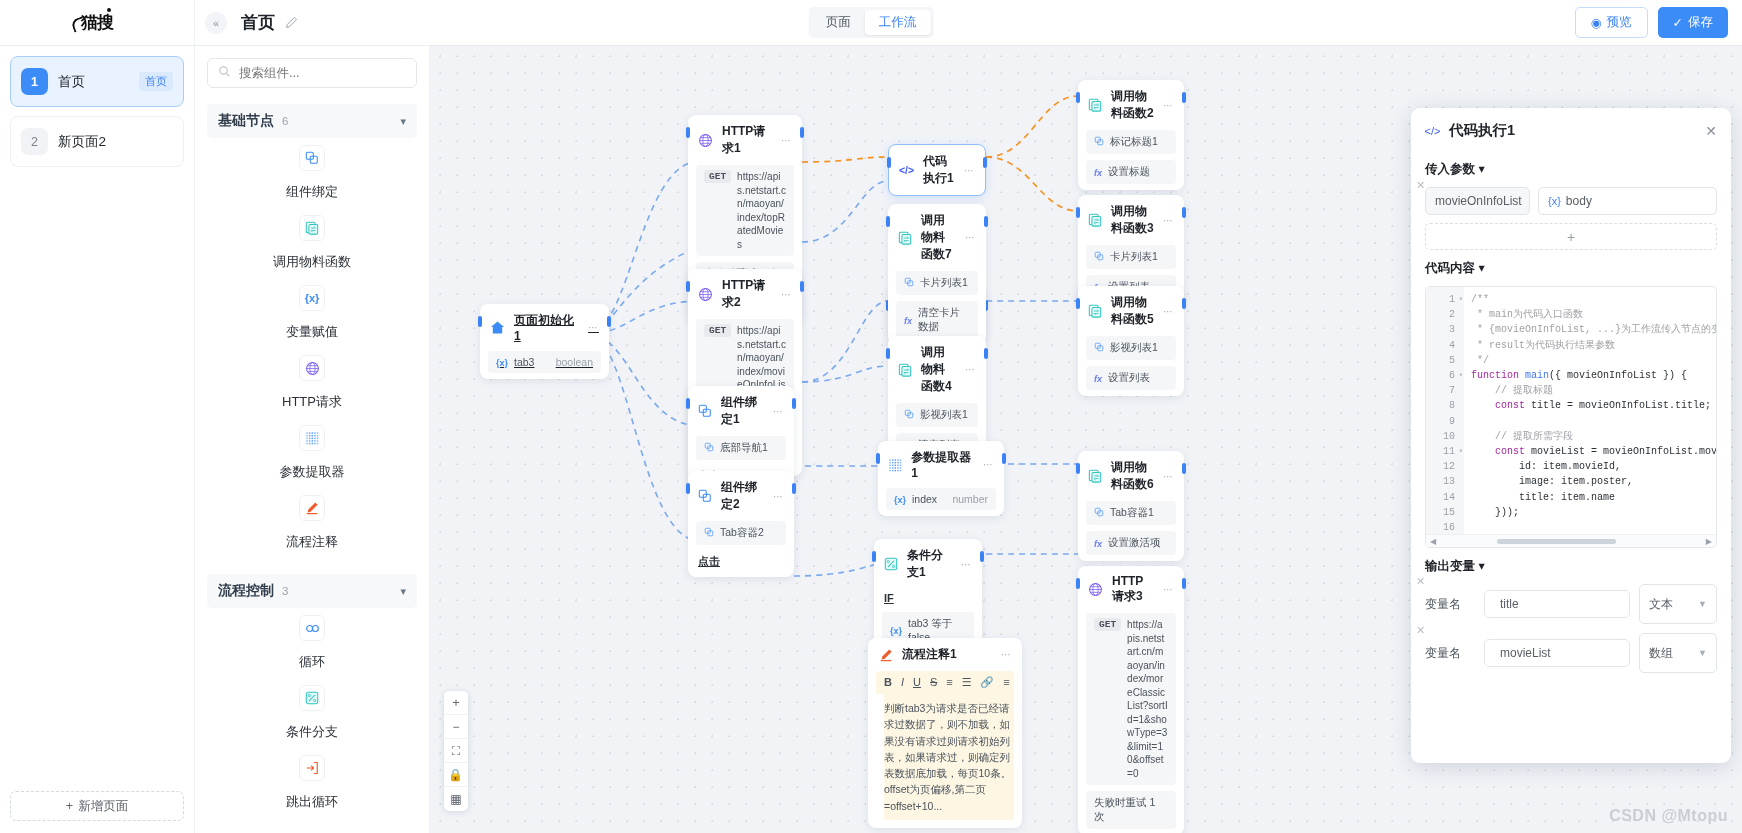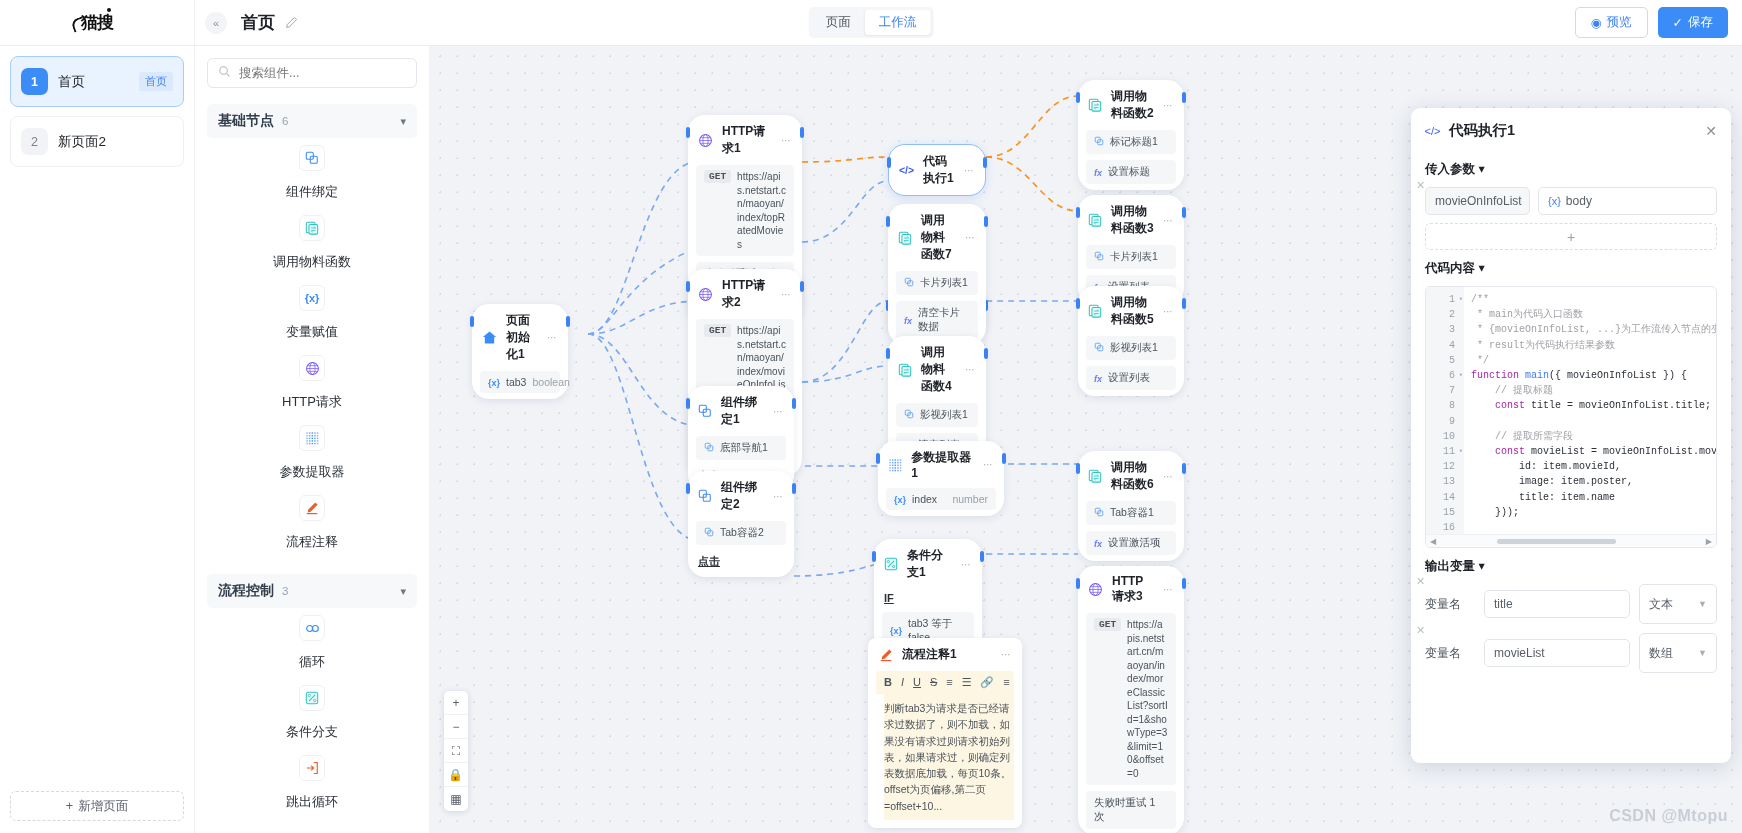--- a/index.html
+++ b/index.html
@@ -63,21 +63,21 @@
   .nico { width:26px;height:26px;border-radius:6px;background:#fff;border:1px solid #eef0f3;
           display:flex;align-items:center;justify-content:center;font-size:12px;}
   .node-label { font-size:13px; color:#2b3138;}
 
   
   .canvas { flex:1; position:relative; background:#f1f3f7; overflow:hidden;
             background-image:radial-gradient(#d6dbe3 1px, transparent 1px);
             background-size:17px 17px; background-position:2px 2px; }
   .canvas-inner { position:absolute; inset:0; }
 
-  .nd { position:absolute; background:#fff; border-radius:17px; box-shadow:0 2px 9px rgba(30,48,80,.10);
+  .nd { position:absolute; background:#fff; border-radius:8px; box-shadow:0 2px 9px rgba(30,48,80,.10);
         font-size:11.5px; }
   .nd.sel { border:1px solid #8fbffa; box-shadow:0 2px 10px rgba(59,130,246,.18); }
   .nd-h { display:flex; align-items:center; gap:9px; padding:8px 10px; }
   .nd-ic { width:15px;height:15px;display:flex;align-items:center;justify-content:center;font-size:10px; }
   .nd-t { font-size:12px; font-weight:700; color:#1f2329;}
   .nd-dots { margin-left:auto; color:#a8aeb6; letter-spacing:1px; font-size:10px; cursor:pointer;}
   .nd-row { background:#f4f6f8; border-radius:4px; margin:0 8px 6px 8px; padding:5px 8px;
             display:flex; align-items:center; gap:6px; color:#4b535c; font-size:10.5px;}
   .nd-row .rt { margin-left:auto; color:#9aa1a9; }
   .nd-foot { padding:3px 10px 8px 10px; text-align:left; font-weight:700; font-size:11px; color:#2b3138;text-decoration:underline;}
@@ -129,21 +129,21 @@
               line-height:15.2px; padding:5px 0 0 7px; white-space:pre; overflow:hidden; color:#2b3138;}
   .hbar { height:13px; background:#fafbfc; border-top:1px solid #eef0f3; display:flex; align-items:center;
           padding:0 4px; gap:3px; }
   .hbar .tr { color:#9aa1a9; font-size:8px; cursor:pointer;}
   .hbar .track { flex:1; height:5px; position:relative;}
   .hbar .thumb { position:absolute; left:22%; width:45%; height:5px; background:#cdd3da; border-radius:3px;}
   .ovar { display:flex; align-items:center; gap:9px; position:relative; margin-bottom:9px;}
   .ovar .del { position:absolute; left:-9px; top:-9px; color:#b9bfc6; font-size:11px; cursor:pointer;}
   .ovar .lbl { font-size:12px; color:#4b535c; width:50px; }
   .ovar .nm { flex:1; border:1px solid #e1e5ea; border-radius:5px; height:28px; display:flex;
-              align-items:center; padding:0 9px; font-size:12px; color:#575e66;}
+              align-items:center; padding:0 15px; font-size:12px; color:#575e66;}
   .ovar .ty { width:78px; border:1px solid #e1e5ea; border-radius:5px; height:40px; display:flex;
               align-items:center; padding:0 9px; font-size:12px; color:#575e66;}
   .ovar .ty .c { margin-left:auto; color:#a8aeb6; font-size:9px;}
   .wm { position:absolute; right:14px; bottom:8px; color:#c9ced5; font-size:16px; font-weight:700;
         letter-spacing:.5px; z-index:60;}
   svg.edges { position:absolute; inset:0; width:100%; height:100%; pointer-events:none; }
   .kw{color:#a626a4;} .cmt{color:#a0a1a7;} .fn{color:#4078f2;}
 </style>
 </head>
 <body>
@@ -365,21 +365,21 @@
             <path d="M556,508 C600,508 610,508 648,508"></path>
           </g>
           <g fill="none" stroke="#f7921e" stroke-width="1.7" stroke-dasharray="6 5">
             <path d="M372,116 C420,116 430,111 458,111"></path>
             <path d="M556,111 C600,111 610,50 648,50"></path>
             <path d="M556,111 C600,111 610,165 648,165"></path>
           </g>
         </svg>
 
         <div id="canvas-nodes">
-            <div class="nd" style="left: 42px; top: 258px; width: 96px;">
+            <div class="nd" style="left: 50px; top: 258px; width: 129px; text-decoration: underline;">
               <div class="nd-h">
       <span class="nd-ic">
                   <svg width="15" height="15" viewBox="0 0 16 16">
                     <path d="M8 1.6L15 7.4h-2v7H3v-7H1z" fill="#3b8cf7"></path>
                   </svg>
                 </span>
       <span class="nd-t">页面初始化1</span>
       <span class="nd-dots">⋯</span>
               </div>
               <div class="nd-row">

